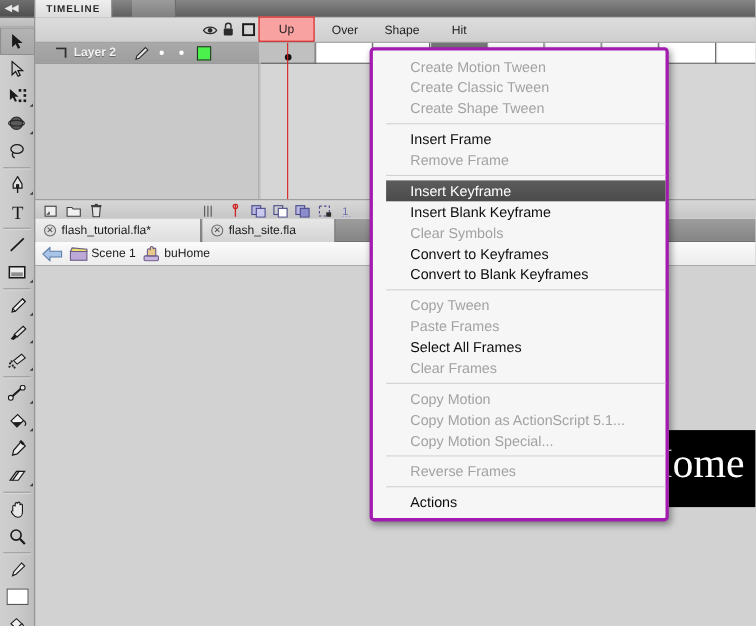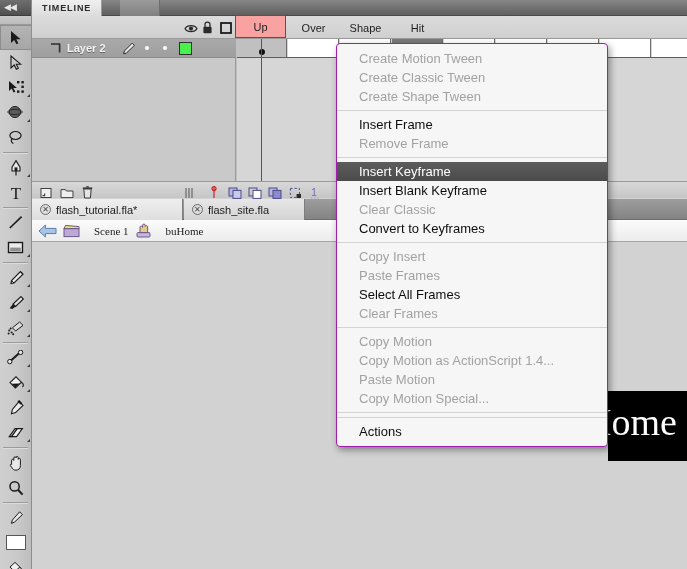--- a/index.html
+++ b/index.html
@@ -162,21 +162,21 @@
   }
 
   
   #scenebar {
     position:absolute; left:32px; top:220px; width:655px; height:22px;
     background: linear-gradient(to bottom,#fbfbfb,#ececec);
     border-bottom:1px solid #a5a5a5;
     display:flex; align-items:center; gap:6px; padding-left:6px;
     font-size:11px; color:#1b1b1b;
   }
-  #scenebar .crumb { display:flex; align-items:center; gap:14px;font-family:Liberation Serif, serif; }
+  #scenebar .crumb { display:flex; align-items:center; gap:3px; }
 
   
   #stage {
     position:absolute; left:32px; top:242px; width:655px; height:327px;
     background:#d2d2d2;
   }
   #home-art {
     position:absolute; left:576px; top:149px; width:79px; height:70px;
     background:#000;
     overflow:hidden;
@@ -185,25 +185,25 @@
     position:absolute; left:-24px; top:12px;
     font-family:"Liberation Serif", serif;
     font-size:38px; color:#fff; line-height:1;
     white-space:nowrap;
   }
 
   
   #ctxmenu {
     position:absolute; left:336px; top:43px; width:272px;
     background:#f6f6f6;
-    border:1px solid #a21caf;
+    border:3px solid #a21caf;
     border-radius:4px;
     box-shadow: 2px 3px 7px rgba(0,0,0,.40);
     z-index: 50;
-    padding: 5px 0 5px 0;
+    padding: 5px 0 5px 12px;
     font-size:13px;
   }
   .mi {
     height:19px; line-height:19px;
     padding-left:22px; padding-right:12px;
     color:#0d0d0d;
     white-space:nowrap;
   }
   .mi.dis { color:#a2a2a2; }
   .mi.hl { background: linear-gradient(to bottom,#5c5c5c,#4b4b4b); color:#ffffff; }
@@ -558,30 +558,31 @@
   <div id="ctxmenu">
       <div class="mi dis">Create Motion Tween</div>
       <div class="mi dis">Create Classic Tween</div>
       <div class="mi dis">Create Shape Tween</div>
       <div class="msep"></div>
       <div class="mi">Insert Frame</div>
       <div class="mi dis">Remove Frame</div>
       <div class="msep"></div>
       <div class="mi hl">Insert Keyframe</div>
       <div class="mi">Insert Blank Keyframe</div>
-      <div class="mi dis">Clear Classic</div>
+      <div class="mi dis">Clear Symbols</div>
       <div class="mi">Convert to Keyframes</div>
+      <div class="mi">Convert to Blank Keyframes</div>
       <div class="msep"></div>
-      <div class="mi dis">Copy Insert</div>
+      <div class="mi dis">Copy Tween</div>
       <div class="mi dis">Paste Frames</div>
       <div class="mi">Select All Frames</div>
       <div class="mi dis">Clear Frames</div>
       <div class="msep"></div>
       <div class="mi dis">Copy Motion</div>
-      <div class="mi dis">Copy Motion as ActionScript 1.4...</div>
-      <div class="mi dis">Paste Motion</div>
+      <div class="mi dis">Copy Motion as ActionScript 5.1...</div>
       <div class="mi dis">Copy Motion Special...</div>
       <div class="msep"></div>
+      <div class="mi dis">Reverse Frames</div>
       <div class="msep"></div>
       <div class="mi">Actions</div>
     </div>
 
 </div>
 
 </body></html>

